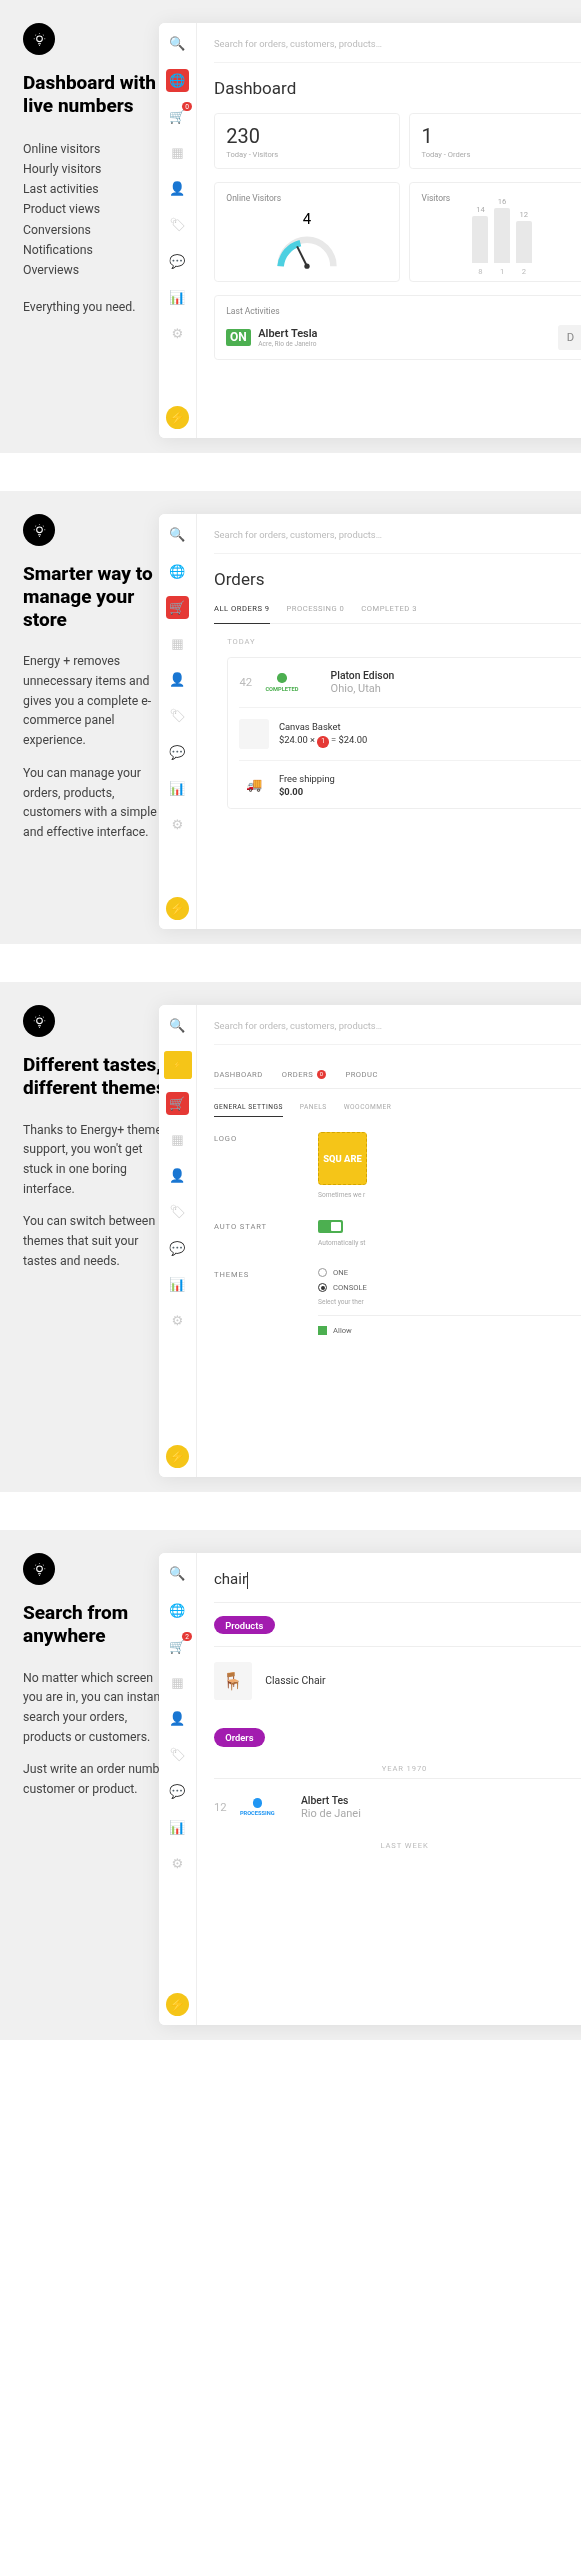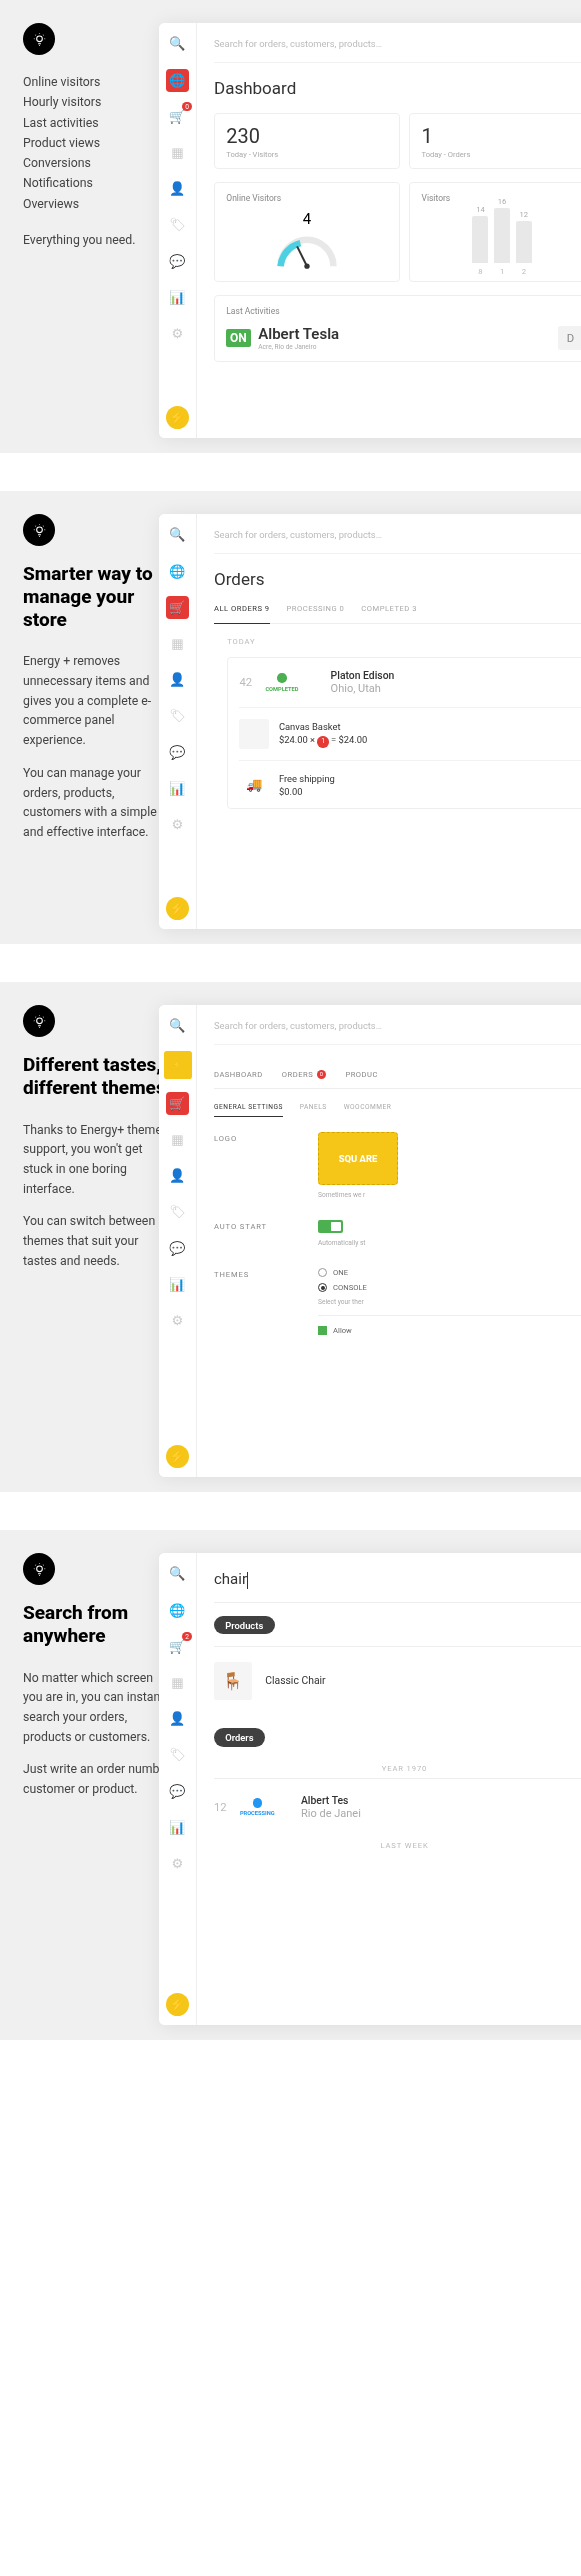--- a/index.html
+++ b/index.html
@@ -32,21 +32,21 @@
 .gauge{width:66px;height:38px;margin:0 auto;position:relative}
 .gauge svg{width:100%;height:100%}
 .bars{display:flex;gap:5.7px;align-items:flex-end;height:53px;justify-content:center}
 .bar{width:16px;background:#e8e8e8;border-radius:1.9px 1.9px 0 0;position:relative}
 .bar-lbl{position:absolute;top:-11.3px;left:50%;transform:translateX(-50%);font-size:7.6px;color:#aaa}
 .bar-x{position:absolute;bottom:-13.2px;left:50%;transform:translateX(-50%);font-size:7.6px;color:#bbb}
 .last-act{border:0.9px solid #eee;border-radius:3.8px;padding:9.4px 11.3px}
 .act-title{font-size:8.5px;color:#888;margin-bottom:9.4px}
 .act-row{display:flex;align-items:center;gap:7.6px}
 .badge-on{background:#4caf50;color:#fff;font-size:12px;padding:1.9px 3.8px;border-radius:1.9px;font-weight:700}
-.act-name{font-size:15px;color:#333;font-weight:600}
+.act-name{font-size:11px;color:#333;font-weight:600}
 .act-loc{font-size:6.6px;color:#aaa}
 .badge-d{width:24.6px;height:24.6px;background:#f2f2f2;border-radius:2.8px;display:flex;align-items:center;justify-content:center;font-size:11.3px;color:#888;margin-left:auto}
 .tabs{display:flex;gap:17px;font-size:7.6px;color:#aaa;border-bottom:0.9px solid #eee;padding-bottom:9.4px;margin-bottom:13.2px}
 .tab{letter-spacing:0.5px}
 .tab.active{color:#333;border-bottom:1.9px solid #333;padding-bottom:9.4px;margin-bottom:-10.4px}
 .day-lbl{font-size:7.6px;color:#bbb;letter-spacing:0.9px;margin-bottom:11.3px;padding-left:13.2px}
 .order-card{border:0.9px solid #eee;border-radius:3.8px;padding:11.3px;margin-left:13.2px}
 .order-head{display:flex;align-items:center;gap:13.2px;margin-bottom:11.3px;padding-bottom:11.3px;border-bottom:0.9px solid #f2f2f2}
 .order-num{font-size:11.3px;color:#bbb}
 .status-dot{width:9.4px;height:9.4px;background:#4caf50;border-radius:50%;margin:0 auto 2.8px}
@@ -54,64 +54,65 @@
 .cust-name{font-size:10.4px;color:#333;font-weight:500}
 .cust-loc{font-size:11px;color:#aaa}
 .prod-row{display:flex;align-items:center;gap:9.4px;margin-bottom:11.3px;padding-bottom:11.3px;border-bottom:0.9px solid #f2f2f2}
 .prod-img{width:30px;height:30px;background:#f5f5f5;border-radius:2.8px}
 .prod-name{font-size:9.4px;color:#333;margin-bottom:2.8px}
 .prod-price{font-size:9.4px;color:#333}
 .qty-badge{display:inline-block;background:#e53935;color:#fff;width:11.3px;height:11.3px;border-radius:50%;font-size:6.6px;text-align:center;line-height:11.3px}
 .ship-row{display:flex;align-items:center;gap:9.4px}
 .ship-icon{color:#ccc;font-size:13.2px;width:30px;text-align:center}
 .ship-name{font-size:9.4px;color:#333;margin-bottom:1.9px}
-.ship-price{font-size:9.4px;color:#333;font-weight:400}
+.ship-price{font-size:9.4px;color:#333;font-weight:700}
 .topnav{display:flex;gap:19px;font-size:7.6px;color:#888;letter-spacing:0.5px;padding:9.4px 0;border-bottom:0.9px solid #eee;margin-bottom:13.2px}
 .topnav-item{display:flex;align-items:center;gap:3.8px}
 .topnav-badge{background:#e53935;color:#fff;font-size:5.7px;width:9.4px;height:9.4px;border-radius:50%;display:inline-flex;align-items:center;justify-content:center}
 .subtabs{display:flex;gap:17px;font-size:6.6px;color:#aaa;margin-bottom:15px;letter-spacing:0.5px}
 .subtab.active{color:#333;border-bottom:0.9px solid #333;padding-bottom:5.7px}
 .setting-row{display:flex;align-items:flex-start;gap:28px;margin-bottom:21px}
 .setting-lbl{font-size:7.6px;color:#888;letter-spacing:0.9px;width:76px;padding-top:1.9px}
 .setting-val{flex:1}
-.logo-box{width:80px;height:53px;background:#f5c518;border-radius:3.8px;display:flex;align-items:center;justify-content:center;color:#fff;font-size:9.4px;font-weight:800;line-height:1.1;text-align:center;position:relative;border:1.9px dashed #d5a500}
+.logo-box{width:49px;height:53px;background:#f5c518;border-radius:3.8px;display:flex;align-items:center;justify-content:center;color:#fff;font-size:9.4px;font-weight:800;line-height:1.1;text-align:center;position:relative;border:1.9px dashed #d5a500}
 .hint{font-size:6.6px;color:#aaa;margin-top:5.7px}
 .toggle{width:24.6px;height:13.2px;background:#4caf50;border-radius:1.9px;position:relative}
 .toggle::after{content:"";position:absolute;right:1.9px;top:1.9px;width:9.4px;height:9.4px;background:#fff;border-radius:0.9px}
 .radio-row{display:flex;align-items:center;gap:5.7px;font-size:7.6px;color:#666;margin-bottom:5.7px}
 .radio{width:9.4px;height:9.4px;border:0.9px solid #999;border-radius:50%;display:inline-block}
 .radio.checked{border-color:#333}
 .radio.checked::after{content:"";display:block;width:3.8px;height:3.8px;background:#333;border-radius:50%;margin:1.9px auto}
 .check-row{display:flex;align-items:center;gap:5.7px;font-size:7.6px;color:#666}
 .check{width:9.4px;height:9.4px;border:0.9px solid #999;display:inline-block}
 .check.checked{background:#4caf50;border-color:#4caf50}
 .yellow-logo{width:28px;height:28px;background:#f5c518;border-radius:2.8px;display:flex;align-items:center;justify-content:center;color:#fff;font-size:6.6px;font-weight:800}
 .search-input{font-size:15px;color:#333;padding:5.7px 0;border:none;outline:none;width:100%}
 .cursor{display:inline-block;width:0.9px;height:17px;background:#333;vertical-align:middle;animation:blink 1s infinite}
 @keyframes blink{50%{opacity:0}}
-.pill{display:inline-block;background:#404040;color:#fff;font-size:9.4px;padding:3.8px 11.3px;border-radius:11.3px;font-weight:600;margin:13.2px 0 11.3px}
+.pill{display:inline-block;background:#a21caf;color:#fff;font-size:9.4px;padding:3.8px 11.3px;border-radius:11.3px;font-weight:600;margin:13.2px 0 11.3px}
 .result-card{border-top:0.9px solid #eee;padding:15px 0;display:flex;align-items:center;gap:13.2px}
 .result-img{width:38px;height:38px;background:#f5f5f5;border-radius:2.8px;display:flex;align-items:center;justify-content:center;font-size:17px}
 .result-name{font-size:10.4px;color:#333}
 .year-lbl{font-size:7.6px;color:#bbb;letter-spacing:0.9px;text-align:center;margin:5.7px 0}
 .status-proc{text-align:center}
 .status-proc .dot{width:9.4px;height:9.4px;background:#2196f3;border-radius:50%;margin:0 auto 2.8px}
 .status-proc .txt{font-size:5.7px;color:#2196f3;font-weight:700}
 .divider{height:0.9px;background:#eee;margin:9.4px 0}
 </style>
 </head>
 <body>
 
 <div class="section">
 <div class="icon-circle">
 <svg viewBox="0 0 24 24" fill="none" stroke="#fff" stroke-width="1.5">
         <circle cx="12" cy="11" r="4"></circle>
         <path d="M12 3v1M12 20v1M5 11H4M20 11h-1M7 6l-.7-.7M17.7 5.3L17 6M10 18h4"></path>
       </svg>
 </div>
+<h2 class="heading">Dashboard with live numbers</h2>
 <ul class="features" id="f1">
       <li>Online visitors</li>
       <li>Hourly visitors</li>
       <li>Last activities</li>
       <li>Product views</li>
       <li>Conversions</li>
       <li>Notifications</li>
       <li>Overviews</li>
     </ul>
 <p class="desc">Everything you need.</p>

